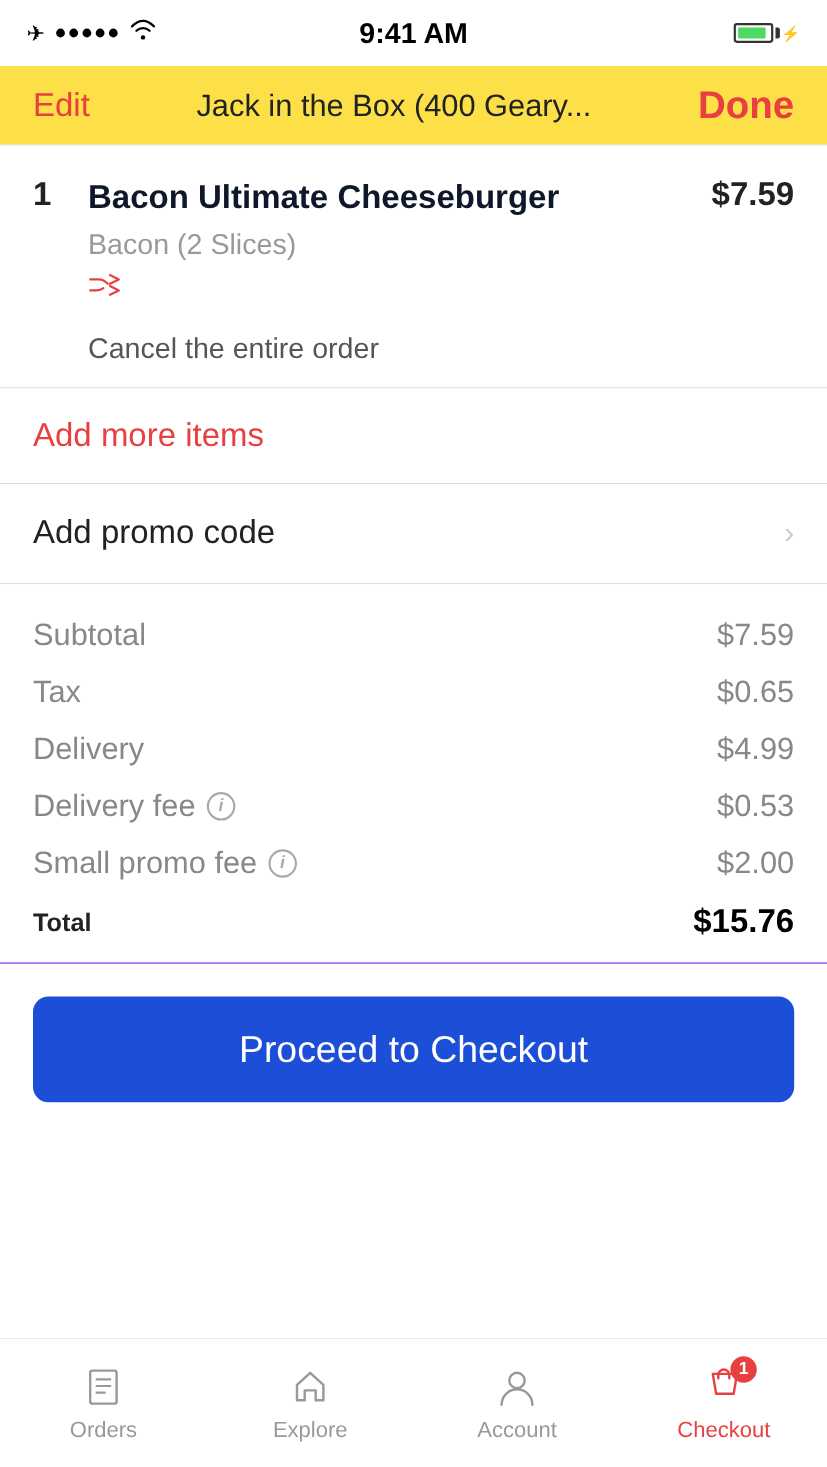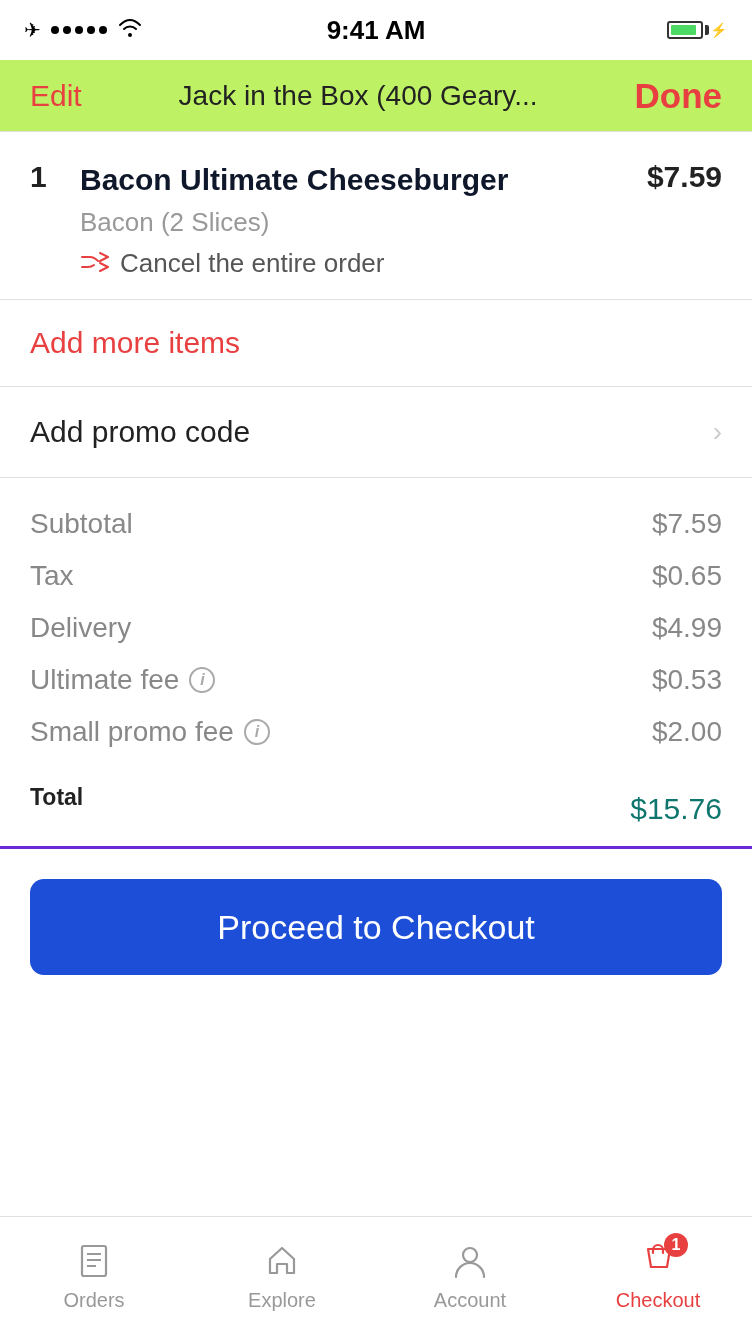--- a/index.html
+++ b/index.html
@@ -83,21 +83,21 @@
     }
     .battery-bolt {
       font-size: 14px;
       color: #333;
     }
 
     
     .nav-bar {
       width: 100%;
       height: 72px;
-      background: #bef264;
+      background: #fde047;
       display: flex;
       align-items: center;
       justify-content: space-between;
       padding: 0 30px;
       border-bottom: 1px solid #e0e0e0;
     }
     .nav-edit {
       font-size: 30px;
       color: #e84040;
       font-weight: 400;
@@ -146,23 +146,24 @@
       color: #0f172a;
       line-height: 1.3;
     }
     .order-modifier {
       font-size: 26px;
       color: #999;
       margin-top: 8px;
     }
     .order-cancel {
       display: flex;
-      align-items: flex-end;
-      gap: 10px;
+      align-items: flex-start;
+      gap: 24px;
       margin-top: 10px;
+      flex-direction: column;
     }
     .cancel-text {
       font-size: 26px;
       color: #555;
     }
     .order-price {
       font-size: 30px;
       font-weight: 600;
       color: #222;
       flex-shrink: 0;
@@ -192,21 +193,21 @@
       color: #222;
     }
     .chevron-right {
       font-size: 28px;
       color: #ccc;
     }
 
     
     .totals {
       padding: 20px 30px 10px;
-      border-bottom: 3px solid #6d28d9;
+      border-bottom: 1px solid #6d28d9;
     }
     .total-row {
       display: flex;
       justify-content: space-between;
       align-items: center;
       padding: 10px 0;
     }
     .total-label {
       font-size: 28px;
       color: #888;
@@ -217,24 +218,23 @@
     .total-label.bold {
       color: #222;
       font-weight: 700;
       font-size: 23px;
     }
     .total-value {
       font-size: 28px;
       color: #888;
     }
     .total-value.bold {
-      color: #0f766e;
-      font-weight: 400;
-      font-size: 30px;
-      margin-top: 24px;
+      color: #000000;
+      font-weight: 700;
+      font-size: 30px;
     }
     .info-circle {
       display: inline-flex;
       align-items: center;
       justify-content: center;
       width: 26px;
       height: 26px;
       border: 2px solid #aaa;
       border-radius: 50%;
       font-size: 16px;
@@ -401,21 +401,21 @@
     <div class="total-row">
       <span class="total-label">Tax</span>
       <span class="total-value">$0.65</span>
     </div>
     <div class="total-row">
       <span class="total-label">Delivery</span>
       <span class="total-value">$4.99</span>
     </div>
     <div class="total-row">
       <span class="total-label">
-        <span>Ultimate fee</span>
+        <span>Delivery fee</span>
         <span class="info-circle">i</span>
       </span>
       <span class="total-value">$0.53</span>
     </div>
     <div class="total-row">
       <span class="total-label">
         <span>Small promo fee</span>
         <span class="info-circle">i</span>
       </span>
       <span class="total-value">$2.00</span>

